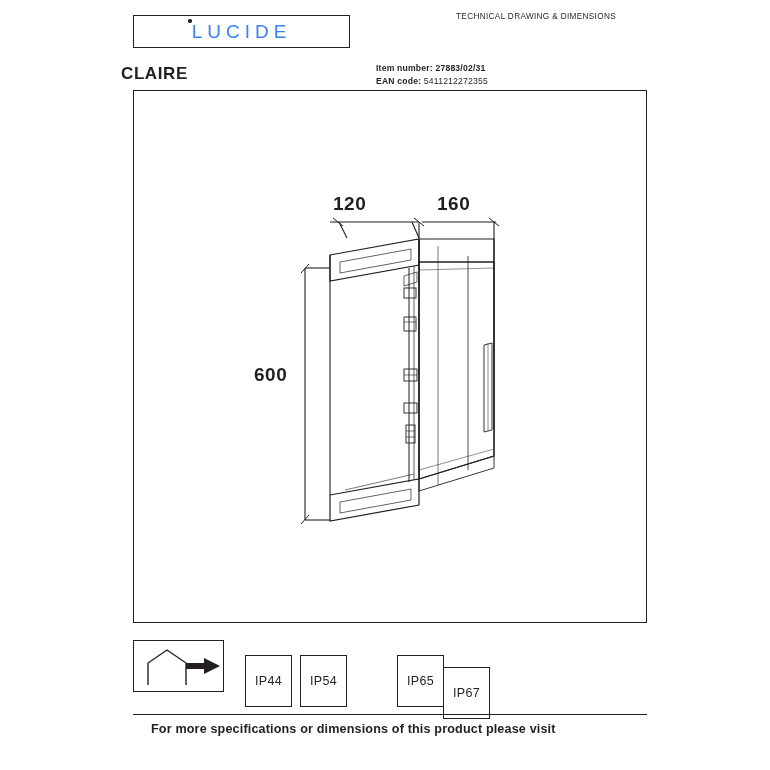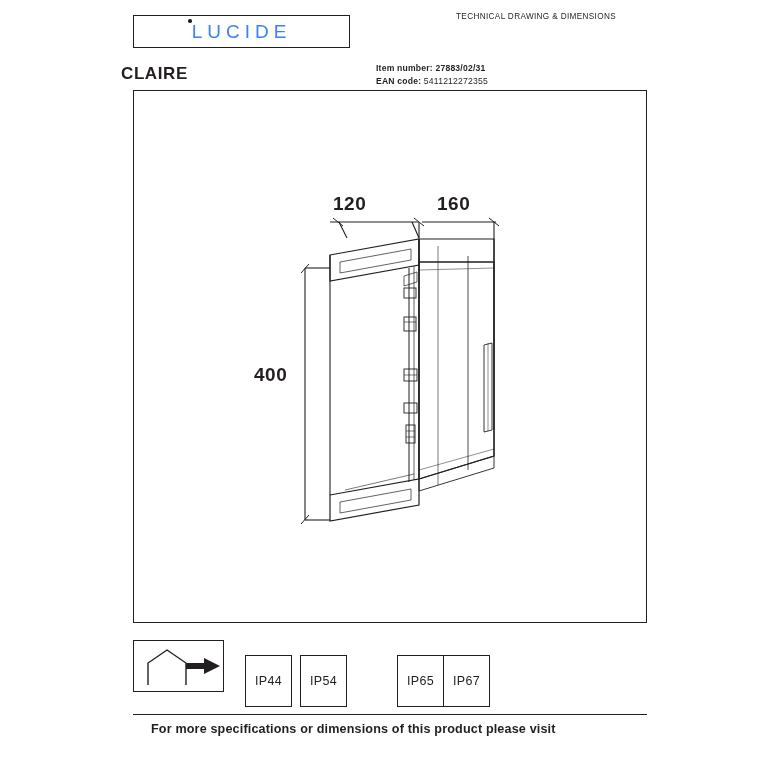--- a/index.html
+++ b/index.html
@@ -126,21 +126,21 @@
     display: flex;
     align-items: center;
     justify-content: center;
     font-size: 12.5px;
     letter-spacing: 0.3px;
     color: #231f20;
   }
   .ip-0 { left: 245px; }
   .ip-1 { left: 300px; text-align: right; }
   .ip-2 { left: 377px; margin-left: 20px; }
-  .ip-3 { left: 443px; }
+  .ip-3 { left: 443px; margin-top: 12px; }
 
   .ip-note {
     position: absolute;
     left: 519px; top: 645px;
     width: 135px;
     font-size: 9.2px;
     line-height: 13.4px;
     color: #231f20;
   }
 
@@ -187,21 +187,21 @@
   </div>
   <div class="ean-code">
     <span class="lbl">EAN code:</span>
     <span>5411212272355</span>
   </div>
 
   <div class="frame"></div>
 
   <div class="dim dim-140">120</div>
   <div class="dim dim-160">160</div>
-  <div class="dim dim-400">400</div>
+  <div class="dim dim-400">600</div>
 
   <svg class="drawing" viewBox="0 0 770 770">
     <g fill="none" stroke="#231f20" stroke-width="1.1">
 
       <line x1="339" y1="222" x2="347" y2="238"></line>
       <line x1="412" y1="222" x2="419" y2="238"></line>
 
       <line x1="419" y1="222" x2="419" y2="238"></line>
       <line x1="494" y1="222" x2="494" y2="430"></line>
 

